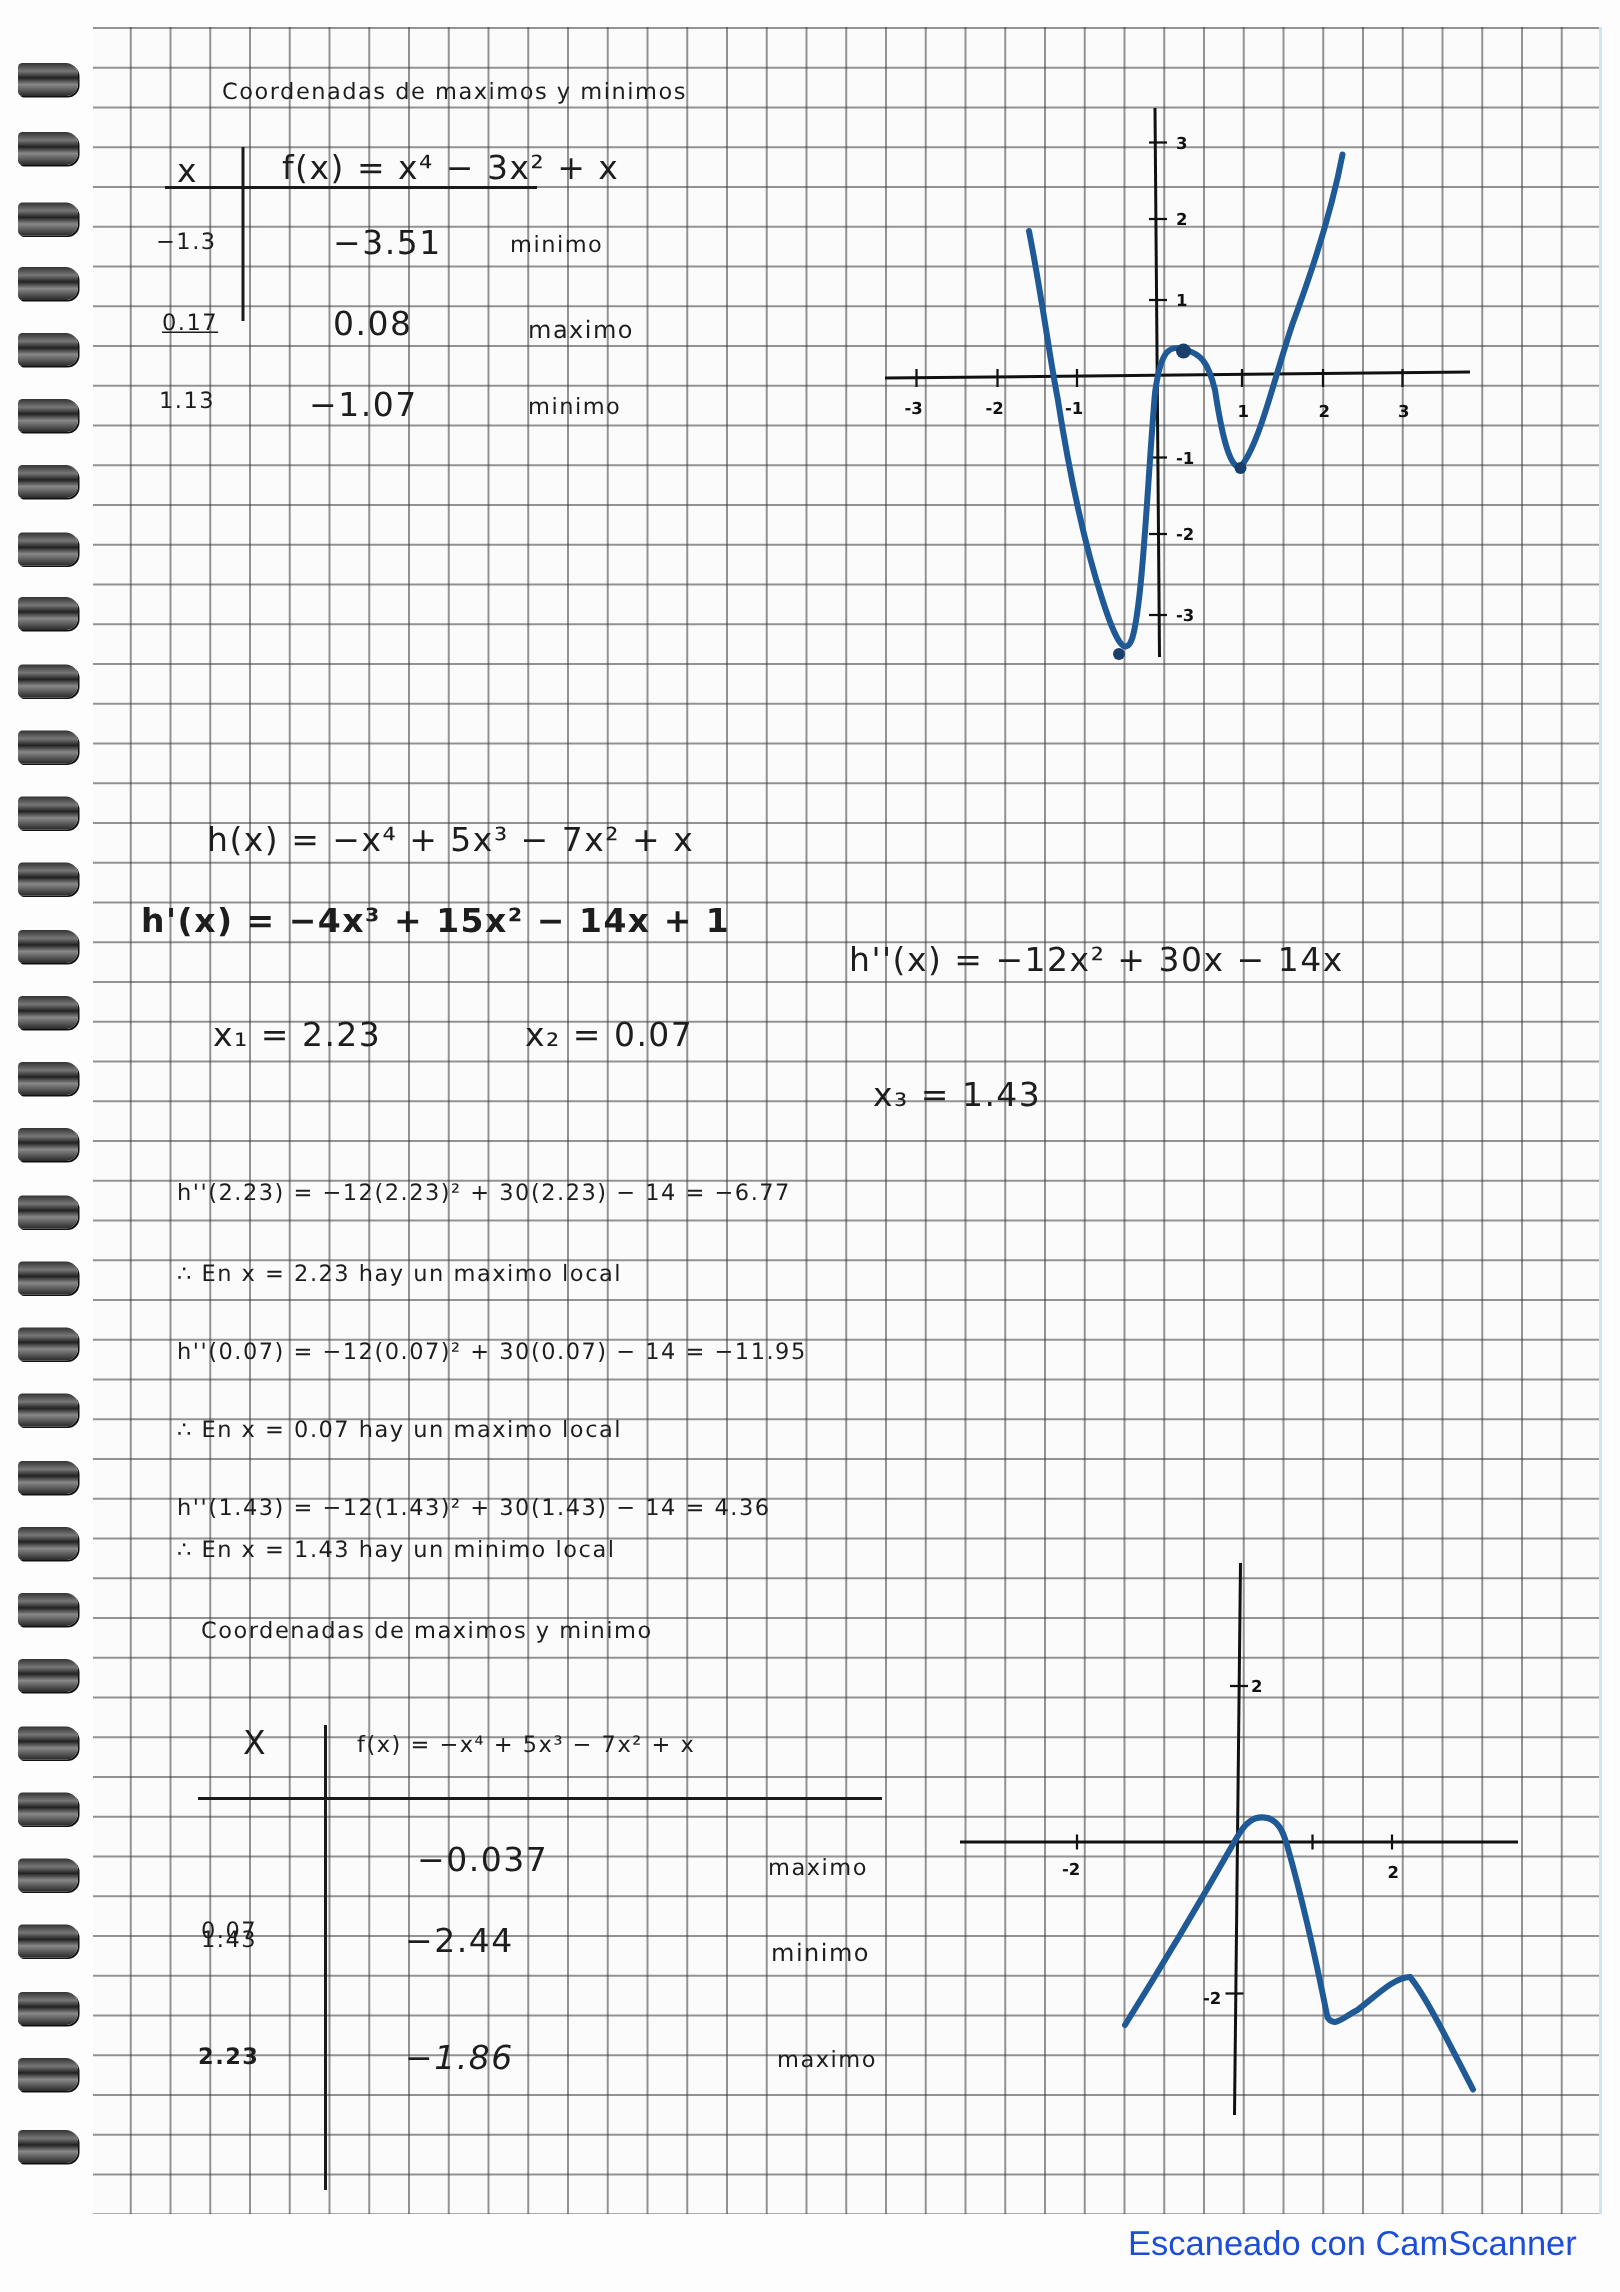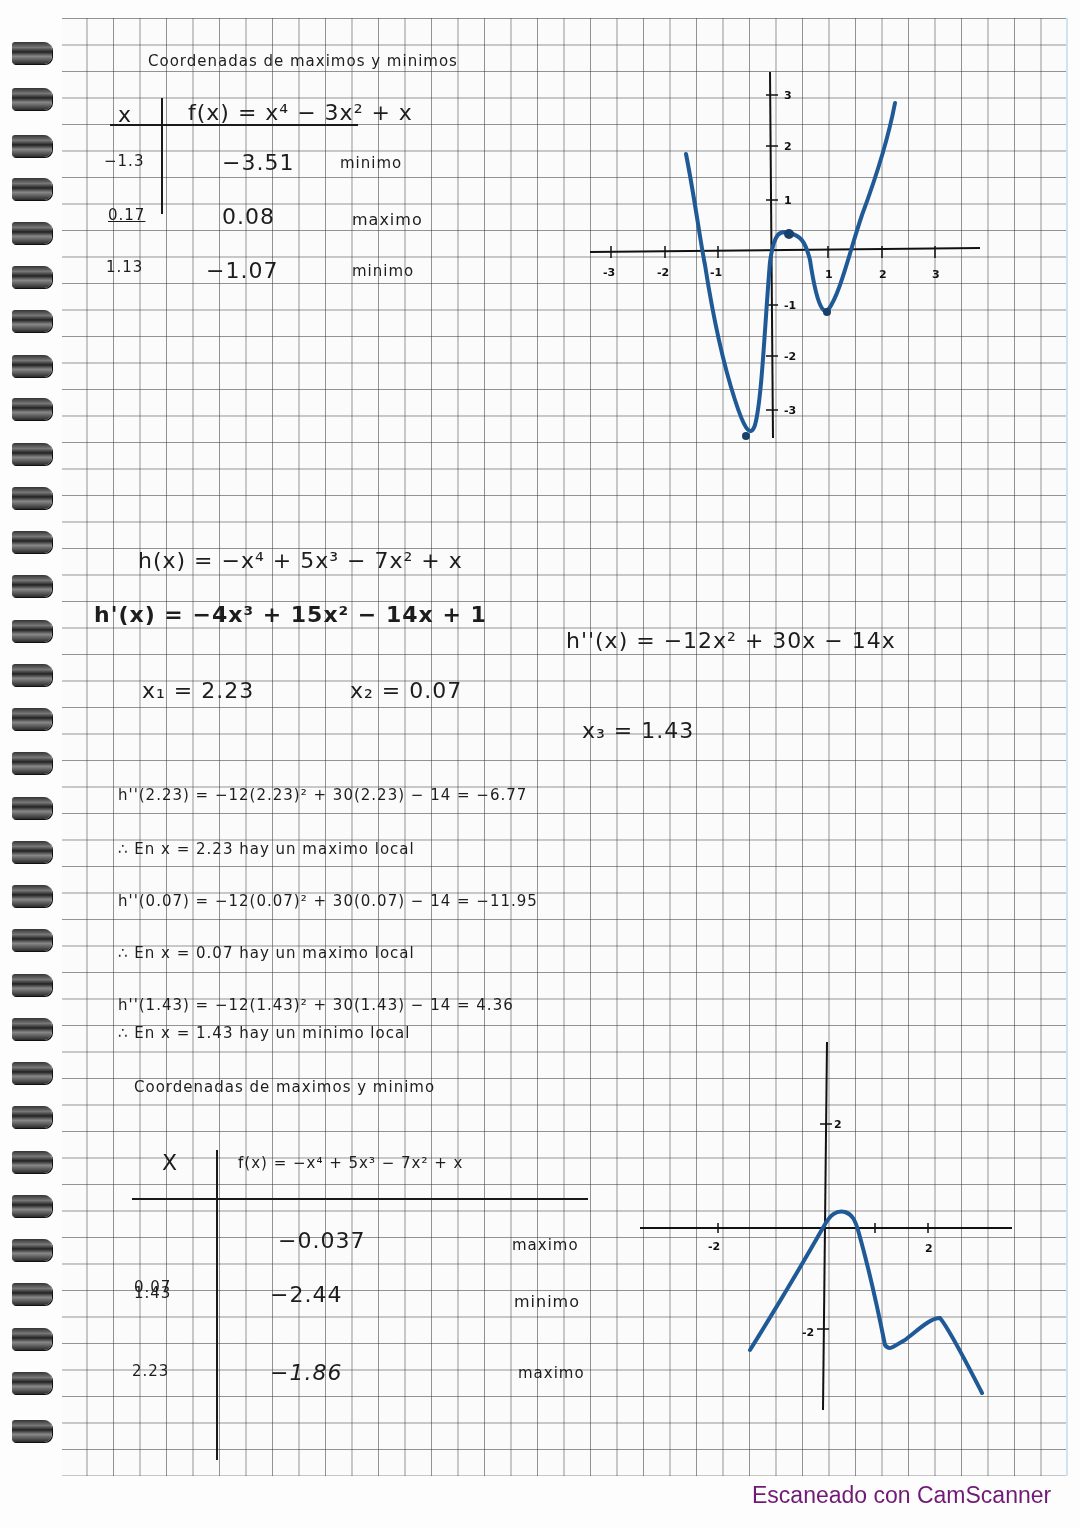--- a/index.html
+++ b/index.html
@@ -28,21 +28,21 @@
   .hw {
     position:absolute; color:#1d1d1d; white-space:nowrap;
     font-family: "DejaVu Sans", sans-serif; letter-spacing:1px;
   }
   .lg { font-size:22px; }
   .md { font-size:15px; }
   .sm { font-size:16px; }
   .line { position:absolute; background:#1a1a1a; }
   .watermark {
     position:absolute; left:752px; top:1482px;
-    font-family:"Liberation Sans", sans-serif; font-size:23px; color:#701a75;
+    font-family:"Liberation Sans", sans-serif; font-size:23px; color:#1d4ed8;
   }
   svg.graph { position:absolute; overflow:visible; }
 </style>
 </head>
 <body>
 
 <div class="spiral">
   <div class="ring" style="top:42px"></div>
   <div class="ring" style="top:88px"></div>
   <div class="ring" style="top:135px"></div>
@@ -160,21 +160,21 @@
 <div class="line" style="left:216px;top:1150px;width:2px;height:310px;"></div>
 
 <div class="hw md" style="left:134px;top:1230px;margin-top:48px;">0.07</div>
 <div class="hw lg" style="left:278px;top:1228px;">−0.037</div>
 <div class="hw md" style="left:512px;top:1236px;">maximo</div>
 
 <div class="hw md" style="left:134px;top:1284px;">1.43</div>
 <div class="hw lg" style="left:270px;top:1282px;">−2.44</div>
 <div class="hw sm" style="left:514px;top:1292px;">minimo</div>
 
-<div class="hw md" style="left:132px;top:1362px;">2.23</div>
+<div class="hw md" style="left:132px;top:1362px;font-weight:bold;">2.23</div>
 <div class="hw lg" style="left:270px;top:1360px;font-style:italic;">−1.86</div>
 <div class="hw md" style="left:518px;top:1364px;">maximo</div>
 
 <svg class="graph" style="left:0;top:0;" width="1080" height="1528">
   <g stroke="#111" stroke-width="2" fill="none">
     <line x1="640" y1="1228" x2="1012" y2="1228"></line>
     <line x1="827" y1="1042" x2="823" y2="1410"></line>
   </g>
   <g stroke="#111" stroke-width="1.5">
     <line x1="718" y1="1223" x2="718" y2="1233"></line>

